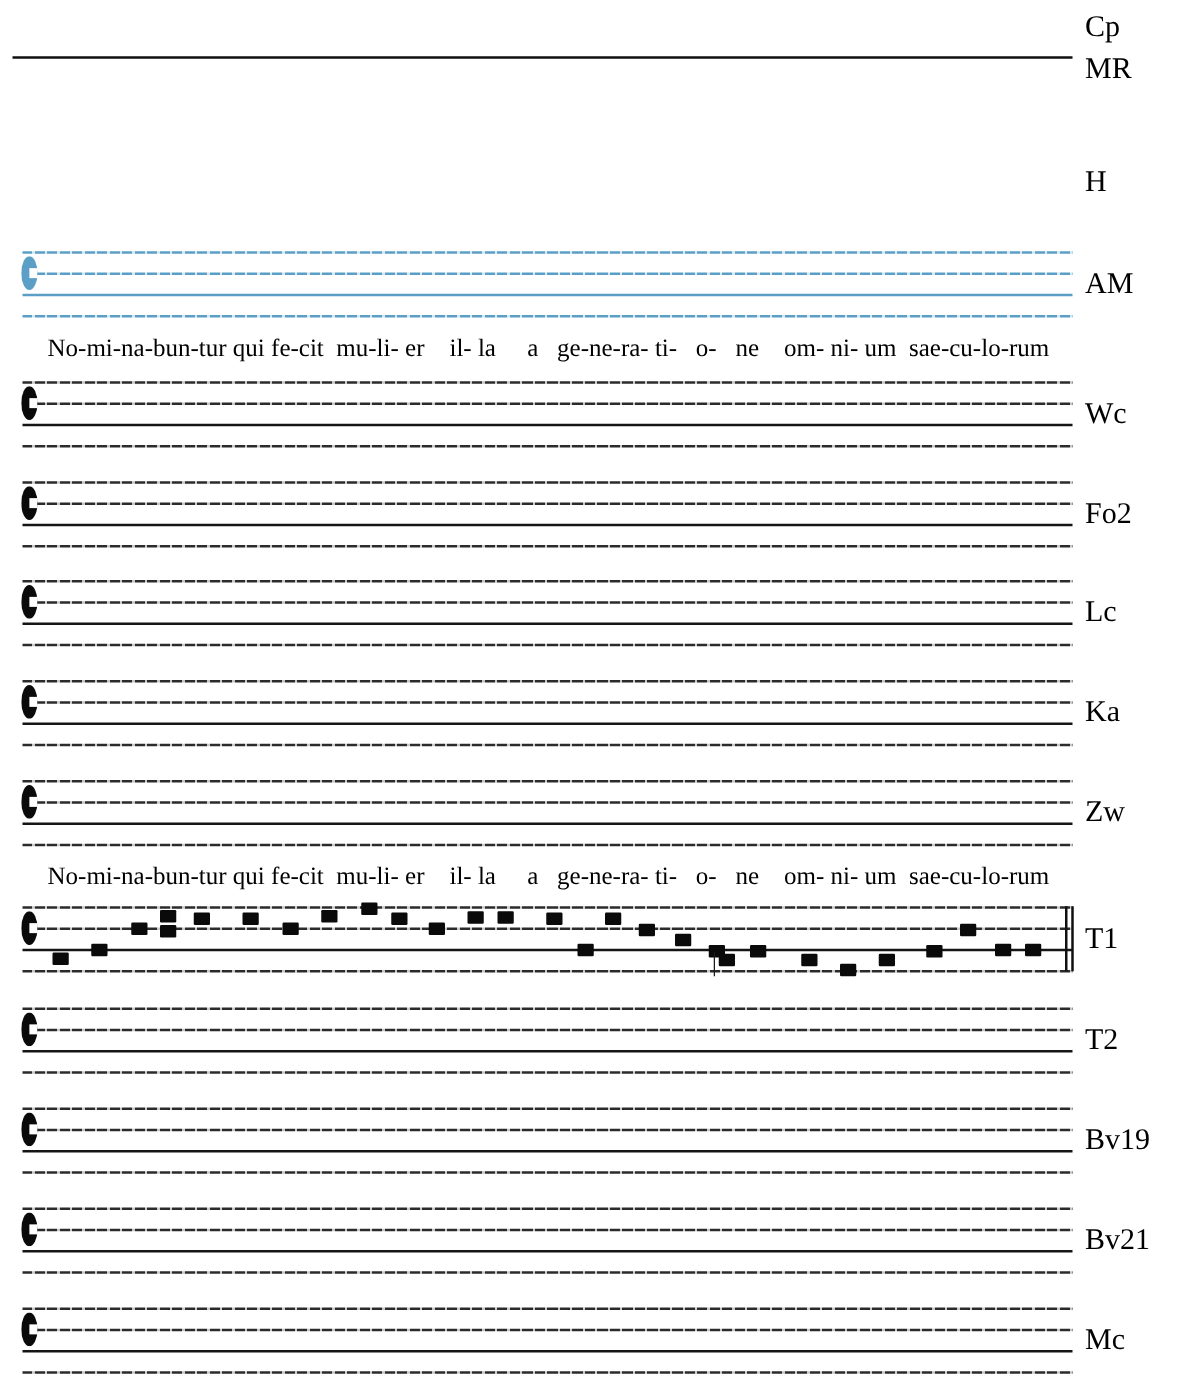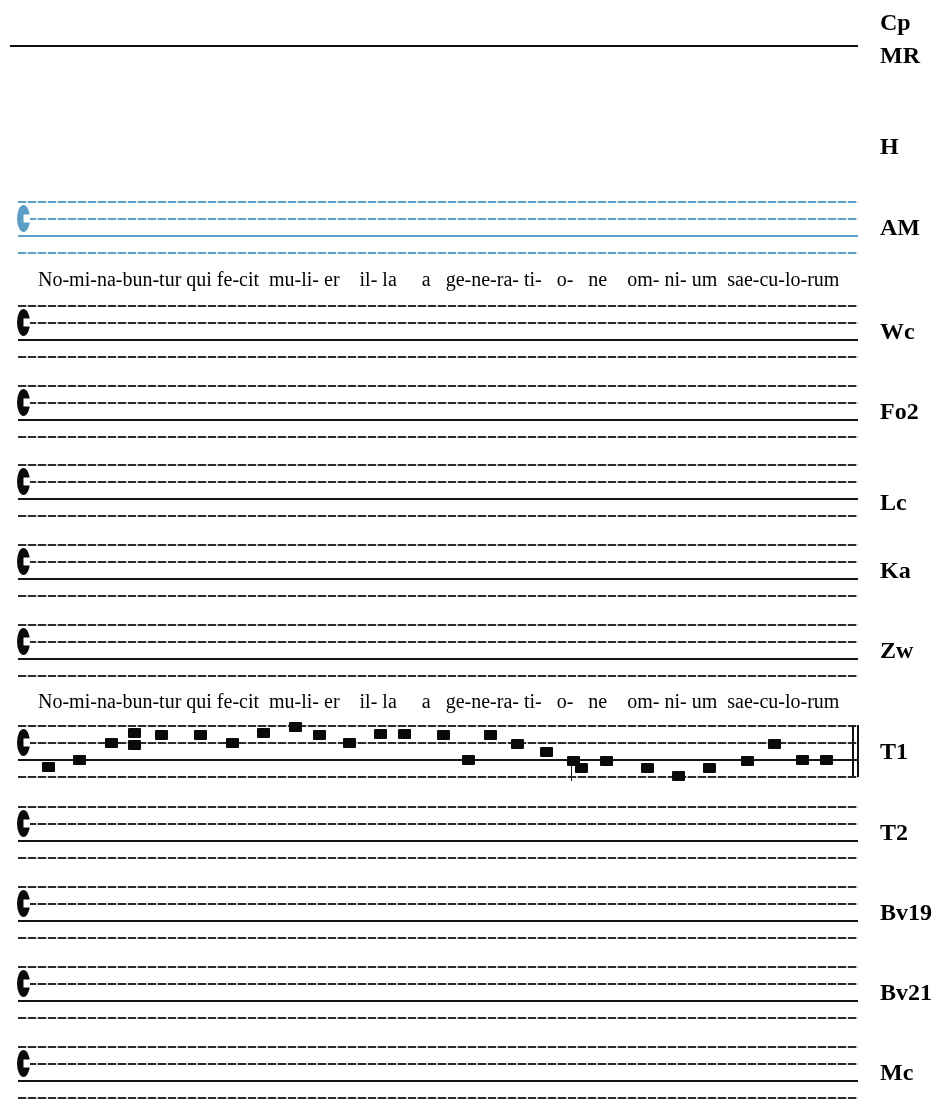--- a/index.html
+++ b/index.html
@@ -6,23 +6,22 @@
   body{
     width:942px;height:1120px;position:relative;overflow:hidden;
     font-family:"Liberation Serif","DejaVu Serif",serif;color:#000;
   }
   #score{position:absolute;left:0;top:0;width:942px;height:1120px;}
   .top-rule{
     position:absolute;left:10px;top:45px;width:848px;height:2px;background:#101010;
   }
   .voice-label{
     position:absolute;left:868px;transform:translateY(-50%);
-    font-weight:bold;font-size:24px;line-height:1;white-space:nowrap;
+    font-weight:normal;font-size:24px;line-height:1;white-space:nowrap;
     font-family:"Liberation Serif","DejaVu Serif",serif;
-    margin-left:12px;
   }
   .staff{
     position:absolute;left:18px;width:840px;height:53px;
     --ink:#2b2b2b;--gapc:#c7c7c7;--solid:#151515;
   }
   .staff.highlighted{--ink:#5b9fc6;--gapc:#d3e7f2;--solid:#5b9fc6;}
   .staff-line{position:absolute;left:0;width:840px;height:1.6px;}
   .staff-line.dashed{
     background:repeating-linear-gradient(90deg,var(--ink) 0 8px,var(--gapc) 8px 10px);
   }
@@ -76,21 +75,21 @@
     <div class="staff" style="top: 385px;">
       <div class="staff-line dashed" style="top: 0px;"></div>
       <div class="staff-line dashed" style="top: 17px;"></div>
       <div class="staff-line solid" style="top: 34px;"></div>
       <div class="staff-line dashed" style="top: 51px;"></div>
       <svg width="13" height="27" viewBox="0 0 13 27" class="clef">
         <ellipse cx="6.5" cy="13.5" rx="6.5" ry="13.5" fill="#0a0a0a"></ellipse>
         <rect x="6.5" y="9.5" width="6.5" height="8" fill="#ffffff"></rect>
       </svg>
     </div>
-    <div class="voice-label" style="top: 502px;">Lc</div>
+    <div class="voice-label" style="top: 490px;">Lc</div>
     <div class="staff" style="top: 464px;">
       <div class="staff-line dashed" style="top: 0px;"></div>
       <div class="staff-line dashed" style="top: 17px;"></div>
       <div class="staff-line solid" style="top: 34px;"></div>
       <div class="staff-line dashed" style="top: 51px;"></div>
       <svg width="13" height="27" viewBox="0 0 13 27" class="clef">
         <ellipse cx="6.5" cy="13.5" rx="6.5" ry="13.5" fill="#0a0a0a"></ellipse>
         <rect x="6.5" y="9.5" width="6.5" height="8" fill="#ffffff"></rect>
       </svg>
     </div>

